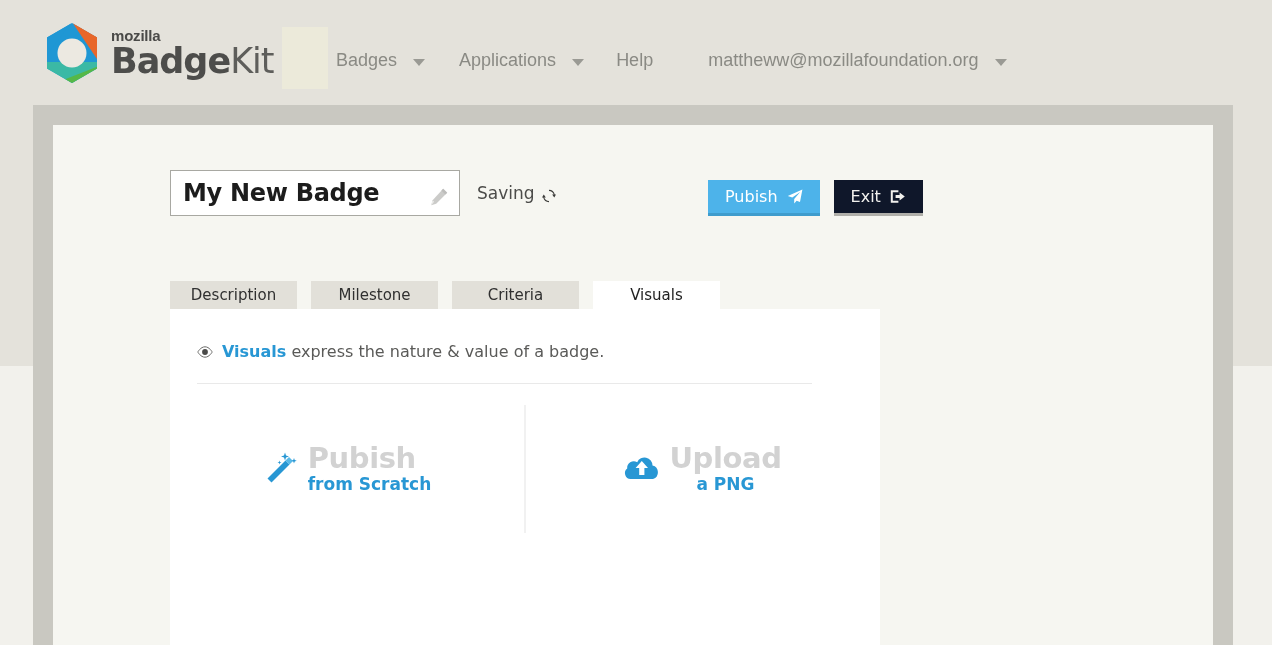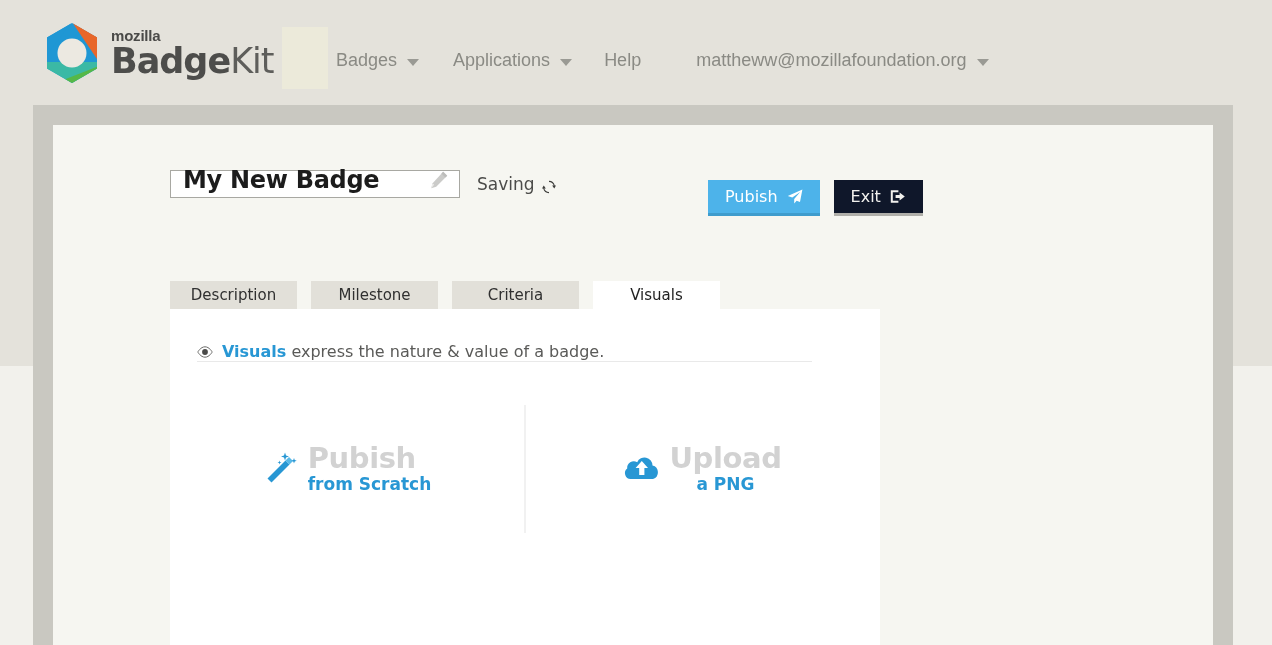--- a/index.html
+++ b/index.html
@@ -69,44 +69,44 @@
   .logo-name .light { font-weight: normal; color: #5e5e5b; }
 
   
   .navlinks {
     position: absolute; left: 324px; top: 50px;
     display: flex; align-items: center;
   }
   .navlink {
     font-size: 18px; color: #8a8a84;
     cursor: pointer; white-space: nowrap;
-    display: flex; align-items: center; gap: 10px;
+    display: flex; align-items: center; gap: 16px;
   }
   .nav-gap-1 { width: 34px; }
   .nav-gap-2 { width: 32px; }
   .nav-gap-3 { width: 55px; }
   .caret {
     width: 0; height: 0;
     border-left: 6px solid transparent;
     border-right: 6px solid transparent;
     border-top: 7px solid #9a9a94;
     display: inline-block;
     position: relative; top: 2px;
   }
 
   
   .title-row {
     position: absolute; left: 170px; top: 170px;
     display: flex; align-items: center;
   }
   .title-box {
-    width: 290px; height: 28px;
+    width: 290px; height: 46px;
     background: #ffffff;
     border: 1px solid #a8a8a2;
-    display: flex; align-items: center;
+    display: flex; align-items: flex-end;
     padding: 0 10px 8px 12px;
     justify-content: space-between;
   }
   .title-text {
     font-size: 24px; font-weight: bold; color: #1c1c1c;
     letter-spacing: -0.3px;
     font-family: "DejaVu Sans", "Liberation Sans", sans-serif;
   }
   .pencil-icon { width: 20px; height: 20px; opacity: 0.45; flex: 0 0 auto; }
 
@@ -151,20 +151,21 @@
   
   .card {
     position: absolute; left: 170px; top: 309px;
     width: 710px; height: 336px;
     background: #ffffff;
   }
   .card-intro {
     position: absolute; left: 27px; top: 33px;
     width: 615px;
     display: flex; align-items: center; gap: 9px;
+    padding-bottom: 22px;
     border-bottom: 1px solid #e9e9e9;
   }
   .eye-icon { width: 16px; height: 12px; flex: 0 0 auto; }
   .intro-text {
     font-size: 16px; color: #5a5a58;
     font-family: "DejaVu Sans", "Liberation Sans", sans-serif;
   }
   .intro-text b { color: #2897d4; font-weight: bold; }
 
   .choices {

